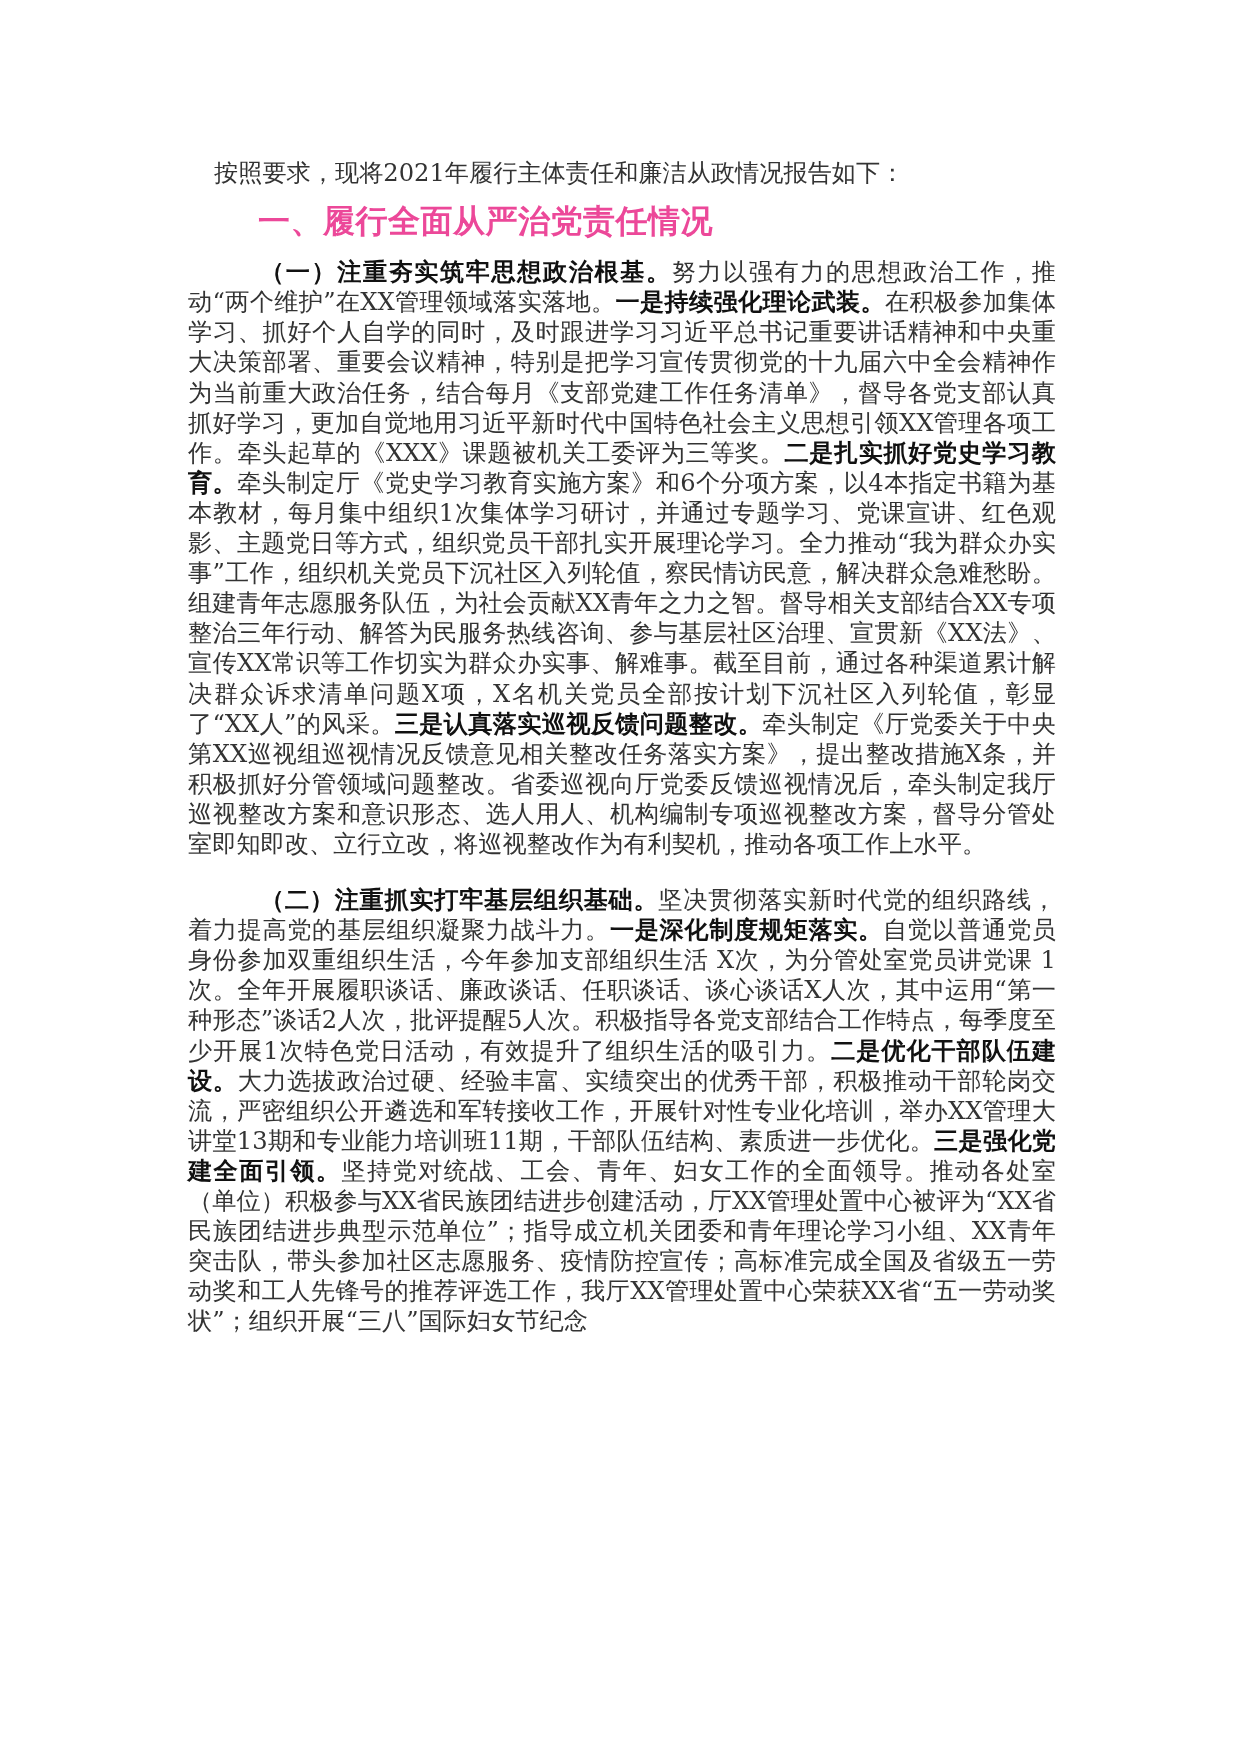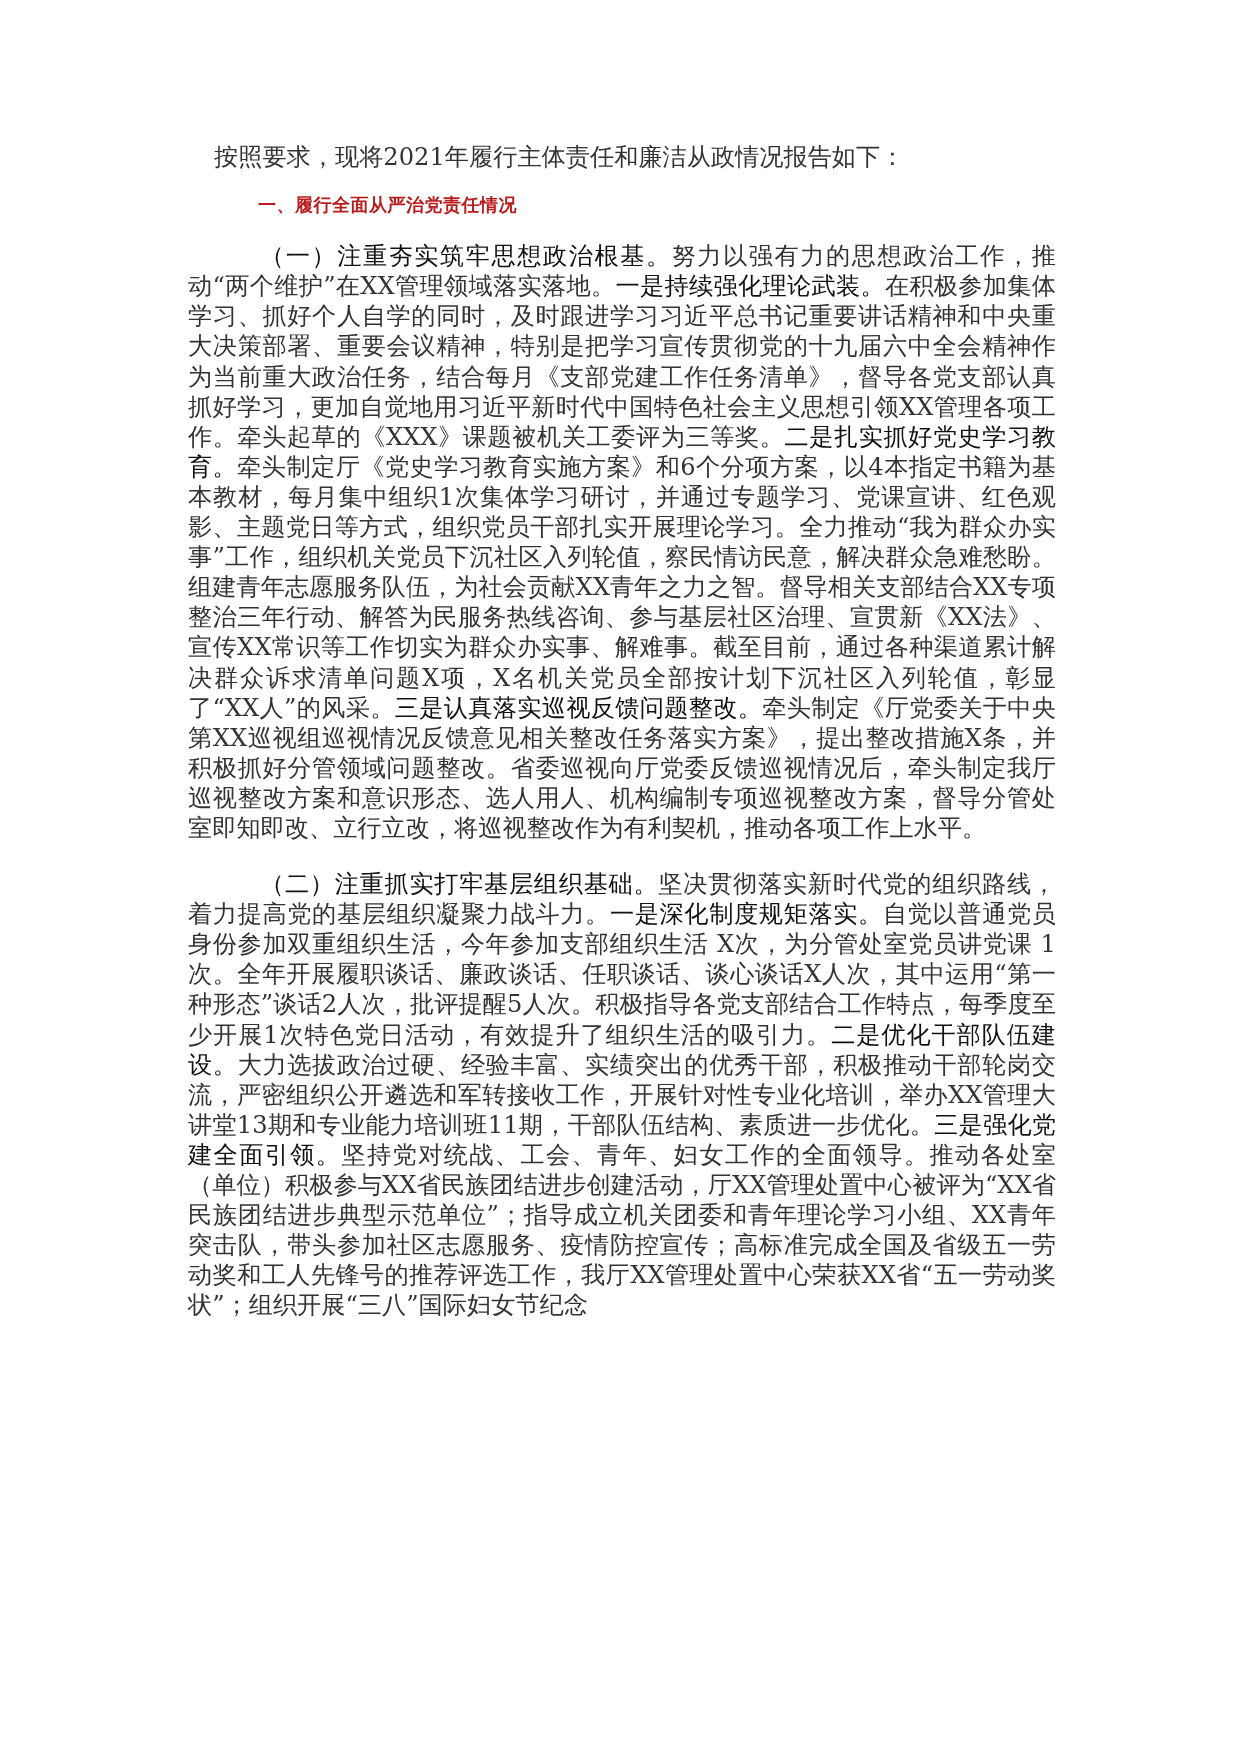--- a/index.html
+++ b/index.html
@@ -1,35 +1,35 @@
 <!DOCTYPE html>
 <html><head>
   <meta charset="utf-8">
   <style>
     html, body { margin: 0; padding: 0; background: #ffffff; }
     body { width: 1240px; height: 1754px; position: relative; overflow: hidden; }
     .page {
-      position: absolute; left: 188px; top: 142px; width: 868px;
+      position: absolute; left: 188px; top: 158px; width: 868px;
       font-family: "DejaVu Serif", "Liberation Serif", serif;
       color: #333333;
       font-size: 24.2px;
       line-height: 30.1px;
       letter-spacing: 0;
       text-align: justify;
     }
     .p { margin: 0; text-align: justify; text-justify: inter-character; }
     .intro { text-indent: 26px; margin-bottom: 18px; }
     .h1 {
       font-family: "DejaVu Sans", "Liberation Sans", sans-serif;
-      font-weight: bold; color: #b91c1c; font-size: 18px;
+      font-weight: bold; color: #ec4899; font-size: 32px;
       text-indent: 70px; margin-bottom: 21px; letter-spacing: 0.5px;
     }
     .body { text-indent: 72px; margin-bottom: 5px; }
     .sec { margin-bottom: 26px; }
-    b, .bold { font-family: "DejaVu Sans", "Liberation Sans", sans-serif; font-weight: normal; color: #111; }
+    b, .bold { font-family: "DejaVu Sans", "Liberation Sans", sans-serif; font-weight: bold; color: #111; }
   </style>
 </head>
 <body>
 
 <div class="page">
   <p class="p intro">按照要求，现将2021年履行主体责任和廉洁从政情况报告如下：</p>
 
   <p class="p h1">一、履行全面从严治党责任情况</p>
 
 

